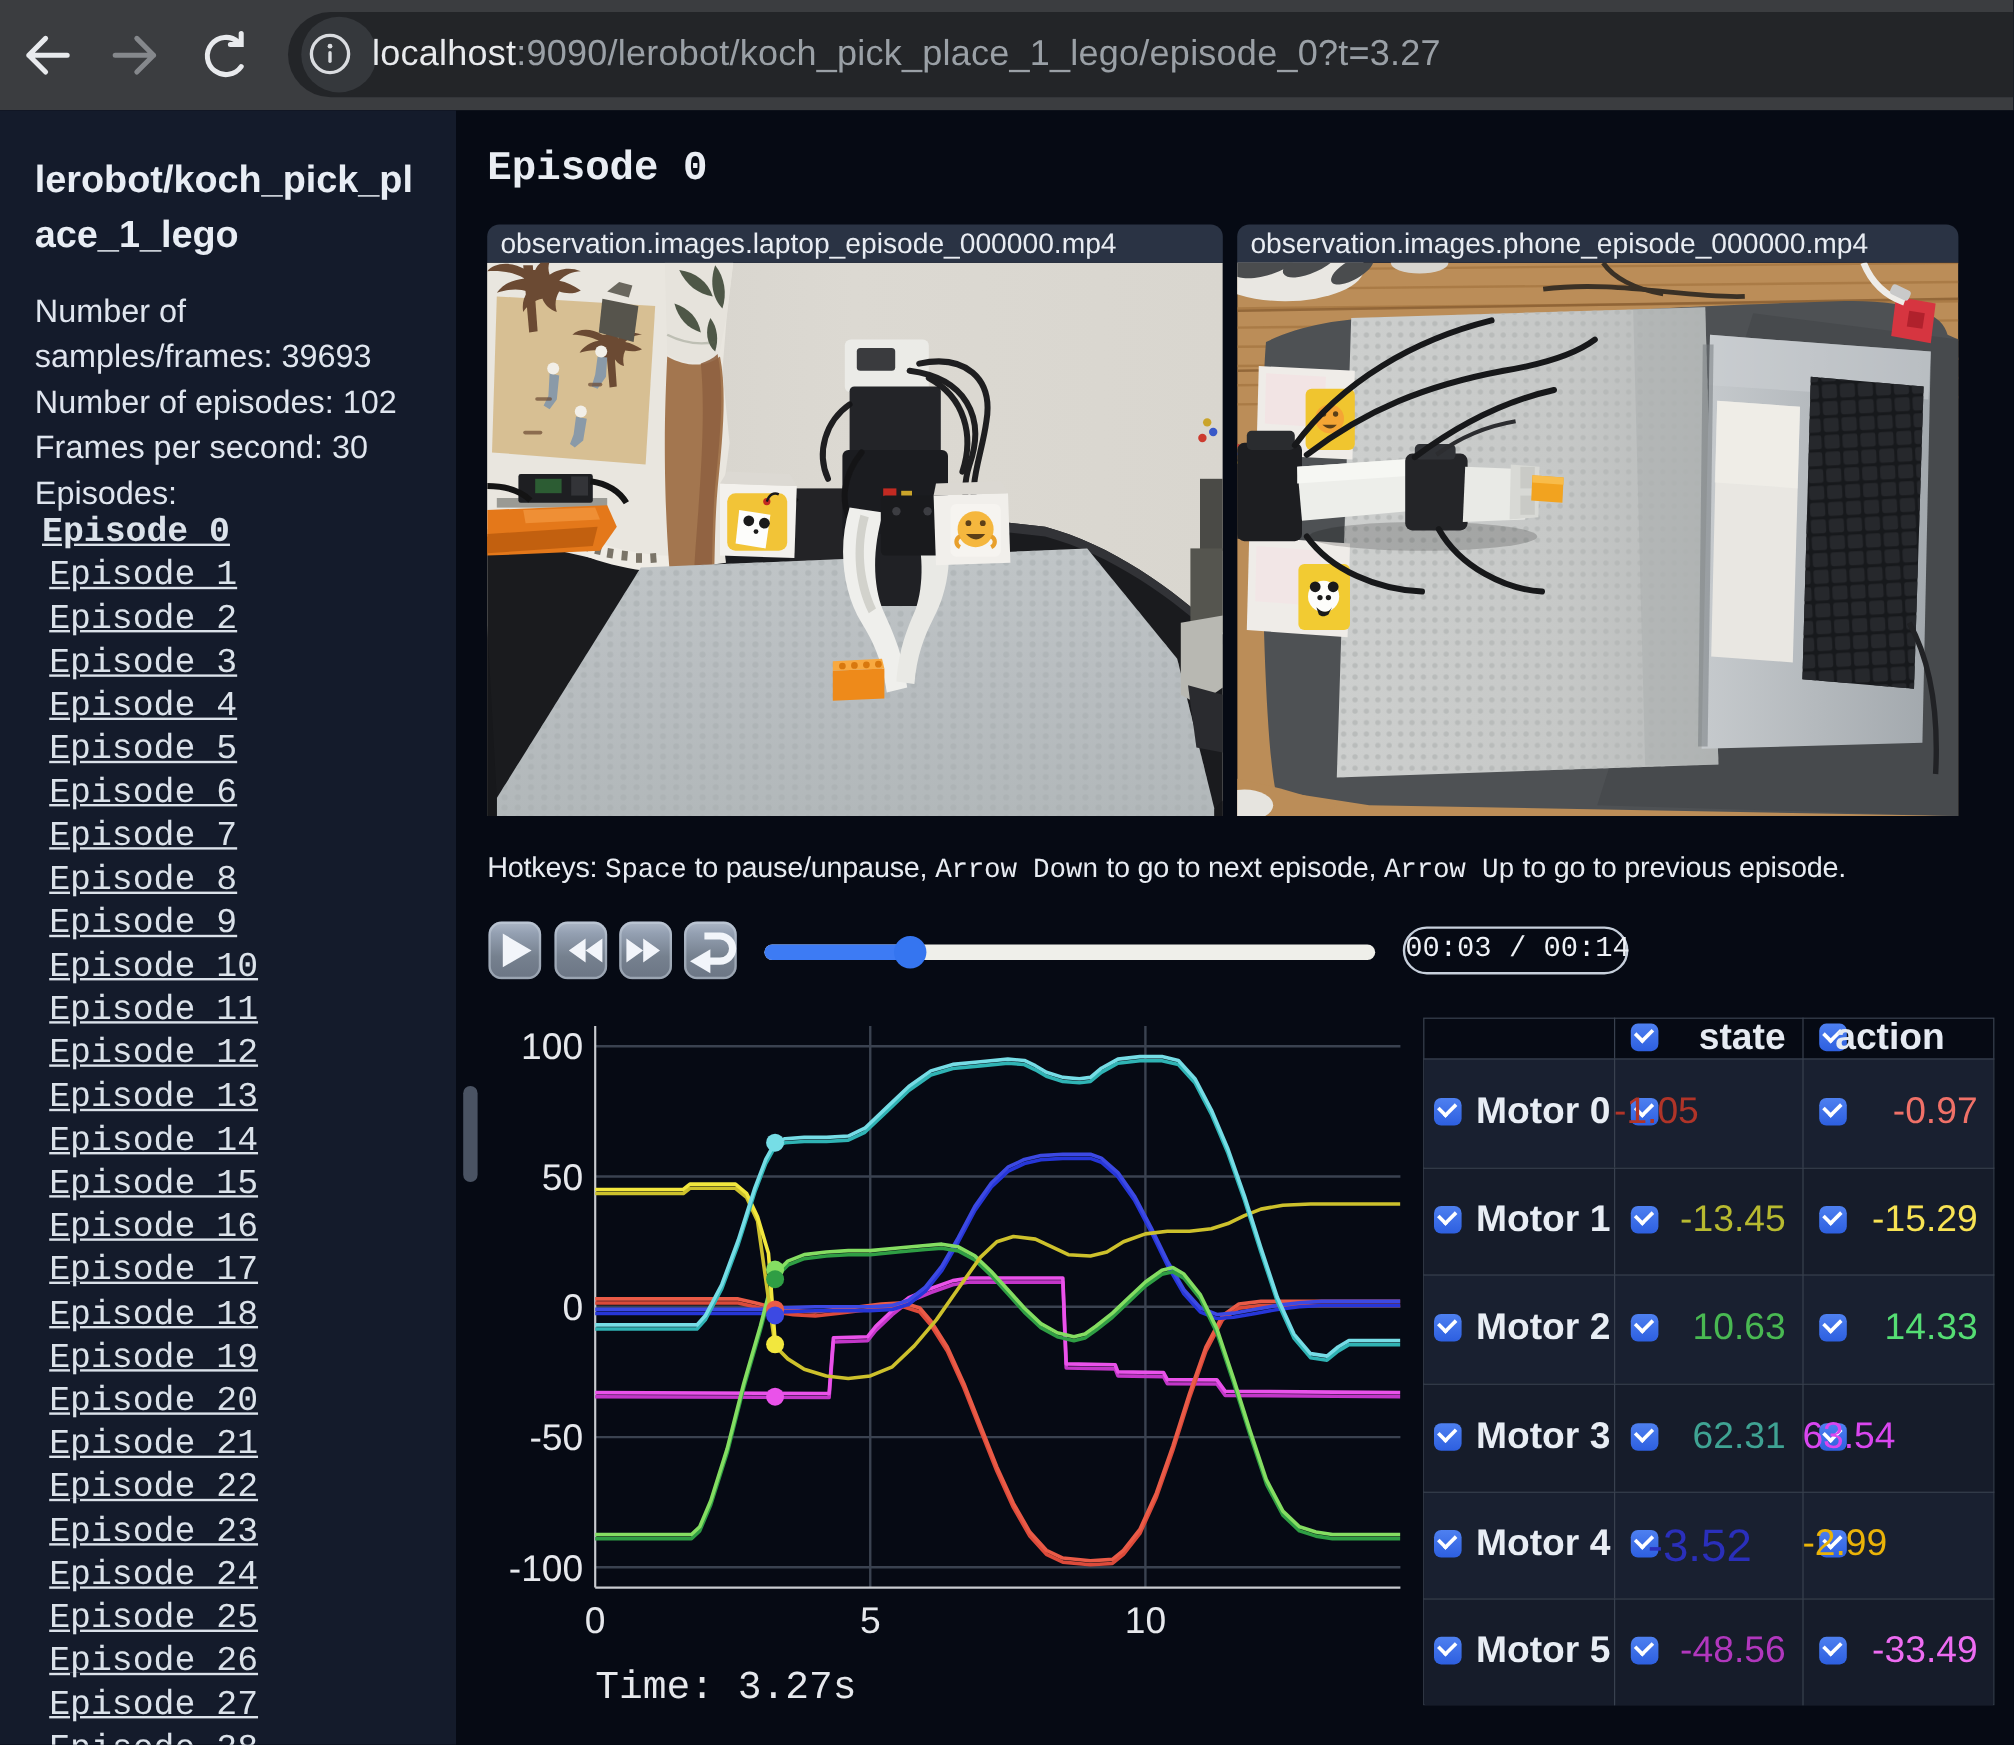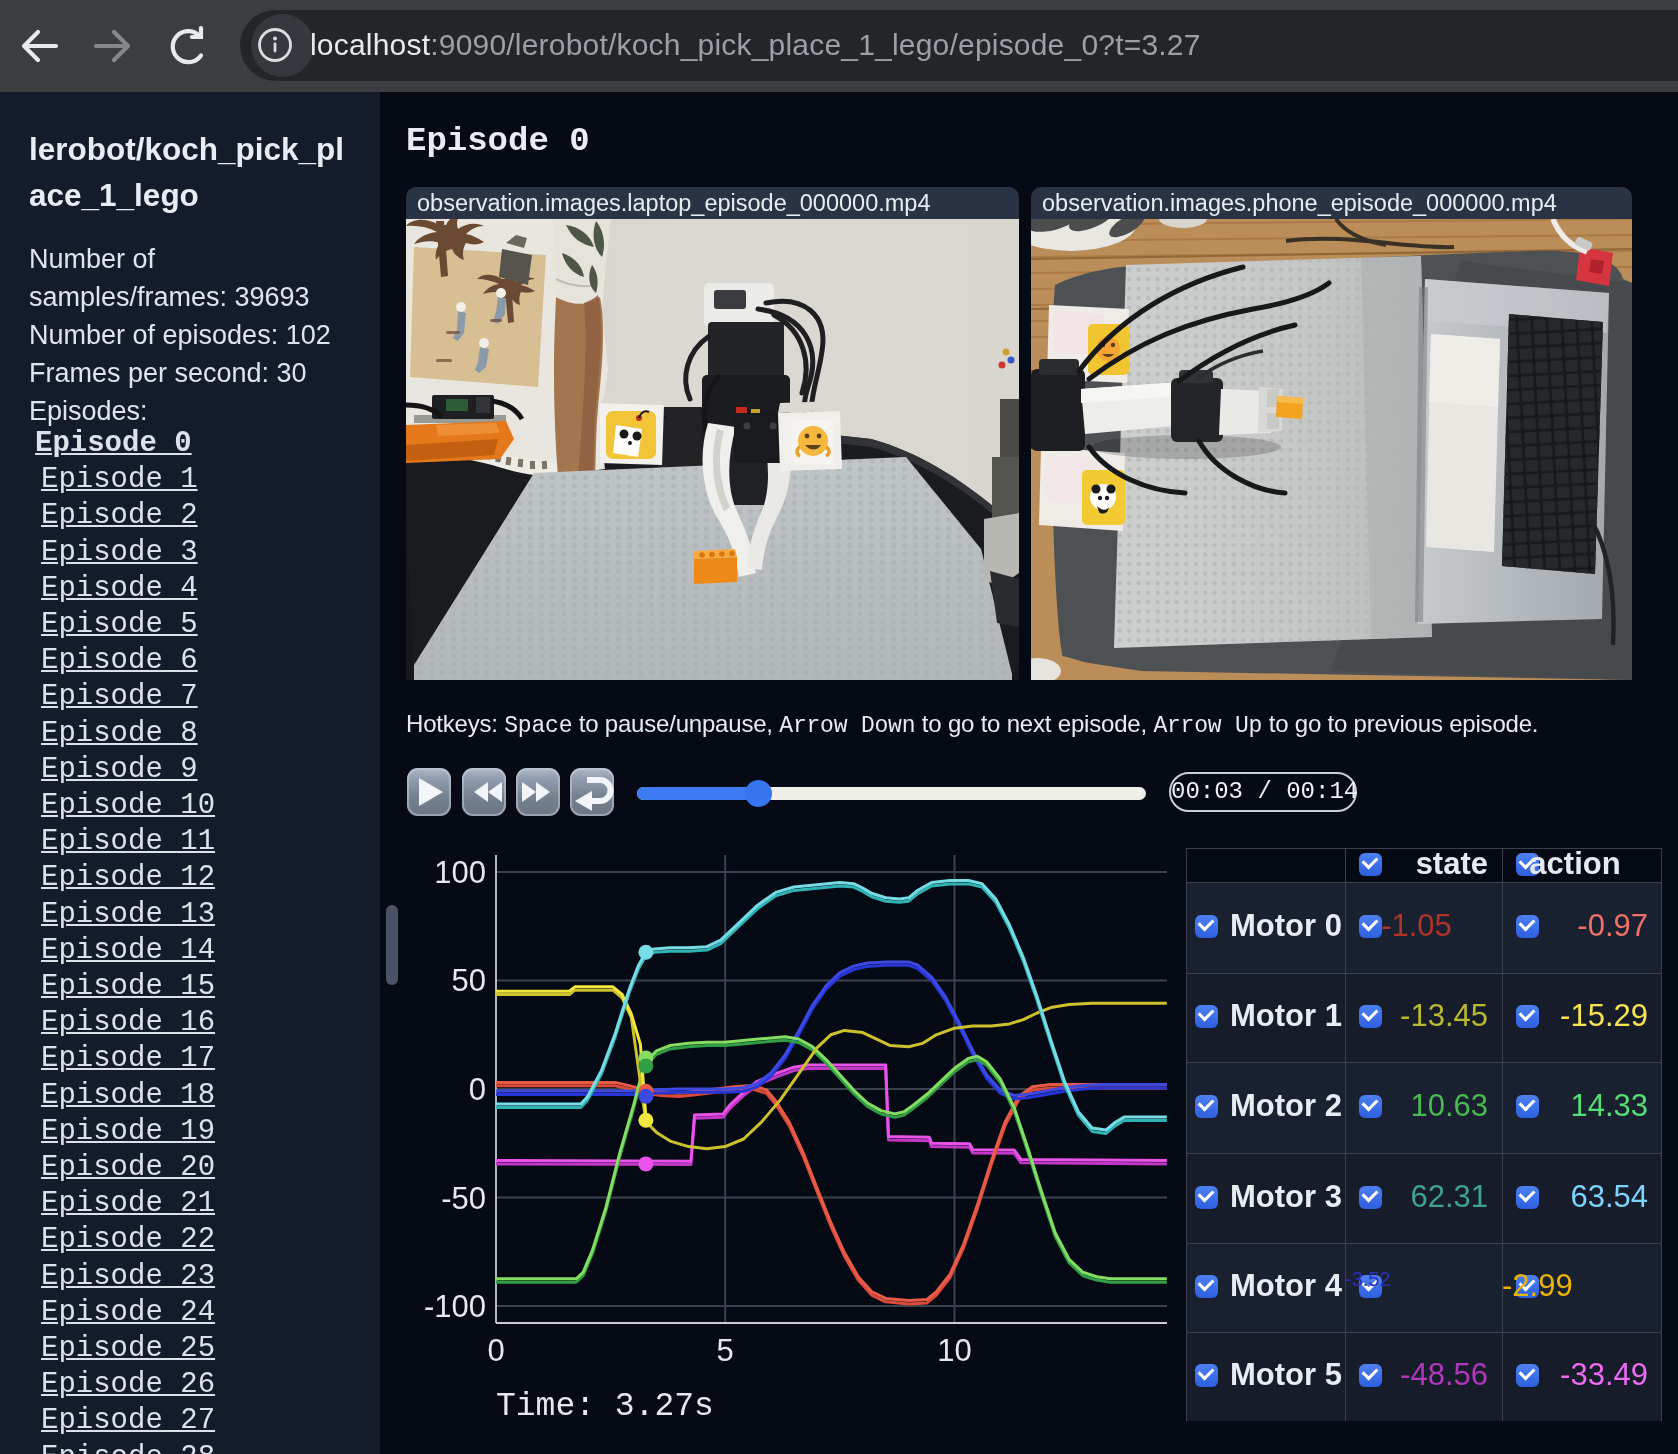--- a/index.html
+++ b/index.html
@@ -416,21 +416,21 @@
 <div class="abs" style="left:159px;top:-2px;width:143px;text-align:right;font-weight:bold;font-size:31px">state</div>
 <div class="abs cb" style="left:330px;top:5px"></div>
 <div class="abs" style="left:316px;top:-2px;width:146px;text-align:center;font-weight:bold;font-size:31px">action</div>
 <div class="abs" style="left:1px;top:34px;width:474px;height:91px;background:#192030"></div>
 <div class="abs" style="left:0;top:34px;width:476px;height:1px;background:#39414f"></div>
 <div class="abs" style="left:159px;top:34px;width:1px;height:91px;background:#39414f"></div>
 <div class="abs" style="left:316px;top:34px;width:1px;height:91px;background:#39414f"></div>
 <div class="abs cb" style="left:9px;top:67px"></div>
 <div class="abs" style="left:44px;top:60px;font-weight:bold;font-size:31px;color:#e8edf4">Motor 0</div>
 <div class="abs cb" style="left:173px;top:67px"></div>
-<div class="abs" style="left:159px;top:60px;width:143px;text-align:center;font-size:31px;color:#b03428">-1.05</div>
+<div class="abs" style="left:159px;top:60px;width:143px;text-align:left;font-size:31px;color:#b03428">-1.05</div>
 <div class="abs cb" style="left:330px;top:67px"></div>
 <div class="abs" style="left:316px;top:60px;width:146px;text-align:right;font-size:31px;color:#f07168">-0.97</div>
 <div class="abs" style="left:1px;top:125px;width:474px;height:89px;background:#161c2a"></div>
 <div class="abs" style="left:0;top:125px;width:476px;height:1px;background:#39414f"></div>
 <div class="abs" style="left:159px;top:125px;width:1px;height:89px;background:#39414f"></div>
 <div class="abs" style="left:316px;top:125px;width:1px;height:89px;background:#39414f"></div>
 <div class="abs cb" style="left:9px;top:157px"></div>
 <div class="abs" style="left:44px;top:150px;font-weight:bold;font-size:31px;color:#e8edf4">Motor 1</div>
 <div class="abs cb" style="left:173px;top:157px"></div>
 <div class="abs" style="left:159px;top:150px;width:143px;text-align:right;font-size:31px;color:#b8ba30">-13.45</div>
@@ -448,29 +448,29 @@
 <div class="abs" style="left:316px;top:240px;width:146px;text-align:right;font-size:31px;color:#55de74">14.33</div>
 <div class="abs" style="left:1px;top:305px;width:474px;height:90px;background:#161c2a"></div>
 <div class="abs" style="left:0;top:305px;width:476px;height:1px;background:#39414f"></div>
 <div class="abs" style="left:159px;top:305px;width:1px;height:90px;background:#39414f"></div>
 <div class="abs" style="left:316px;top:305px;width:1px;height:90px;background:#39414f"></div>
 <div class="abs cb" style="left:9px;top:338px"></div>
 <div class="abs" style="left:44px;top:331px;font-weight:bold;font-size:31px;color:#e8edf4">Motor 3</div>
 <div class="abs cb" style="left:173px;top:338px"></div>
 <div class="abs" style="left:159px;top:331px;width:143px;text-align:right;font-size:31px;color:#3fa393">62.31</div>
 <div class="abs cb" style="left:330px;top:338px"></div>
-<div class="abs" style="left:316px;top:331px;width:146px;text-align:right;font-size:31px;color:#7dd3fc">63.54</div>
+<div class="abs" style="left:316px;top:331px;width:146px;font-size:31px;color:#d946ef">63.54</div>
 <div class="abs" style="left:1px;top:395px;width:474px;height:89px;background:#192030"></div>
 <div class="abs" style="left:0;top:395px;width:476px;height:1px;background:#39414f"></div>
 <div class="abs" style="left:159px;top:395px;width:1px;height:89px;background:#39414f"></div>
 <div class="abs" style="left:316px;top:395px;width:1px;height:89px;background:#39414f"></div>
 <div class="abs cb" style="left:9px;top:427px"></div>
 <div class="abs" style="left:44px;top:420px;font-weight:bold;font-size:31px;color:#e8edf4">Motor 4</div>
 <div class="abs cb" style="left:173px;top:427px"></div>
-<div class="abs" style="left:159px;top:420px;width:143px;text-align:left;font-size:20px;color:#2a2fbb">-3.52</div>
+<div class="abs" style="left:159px;top:420px;width:143px;text-align:center;font-size:38px;color:#2a2fbb">-3.52</div>
 <div class="abs cb" style="left:330px;top:427px"></div>
 <div class="abs" style="left:316px;top:420px;width:146px;text-align:left;font-size:31px;color:#eab308">-2.99</div>
 <div class="abs" style="left:1px;top:484px;width:474px;height:89px;background:#161c2a"></div>
 <div class="abs" style="left:0;top:484px;width:476px;height:1px;background:#39414f"></div>
 <div class="abs" style="left:159px;top:484px;width:1px;height:89px;background:#39414f"></div>
 <div class="abs" style="left:316px;top:484px;width:1px;height:89px;background:#39414f"></div>
 <div class="abs cb" style="left:9px;top:516px"></div>
 <div class="abs" style="left:44px;top:509px;font-weight:bold;font-size:31px;color:#e8edf4">Motor 5</div>
 <div class="abs cb" style="left:173px;top:516px"></div>
 <div class="abs" style="left:159px;top:509px;width:143px;text-align:right;font-size:31px;color:#b137bd">-48.56</div>

